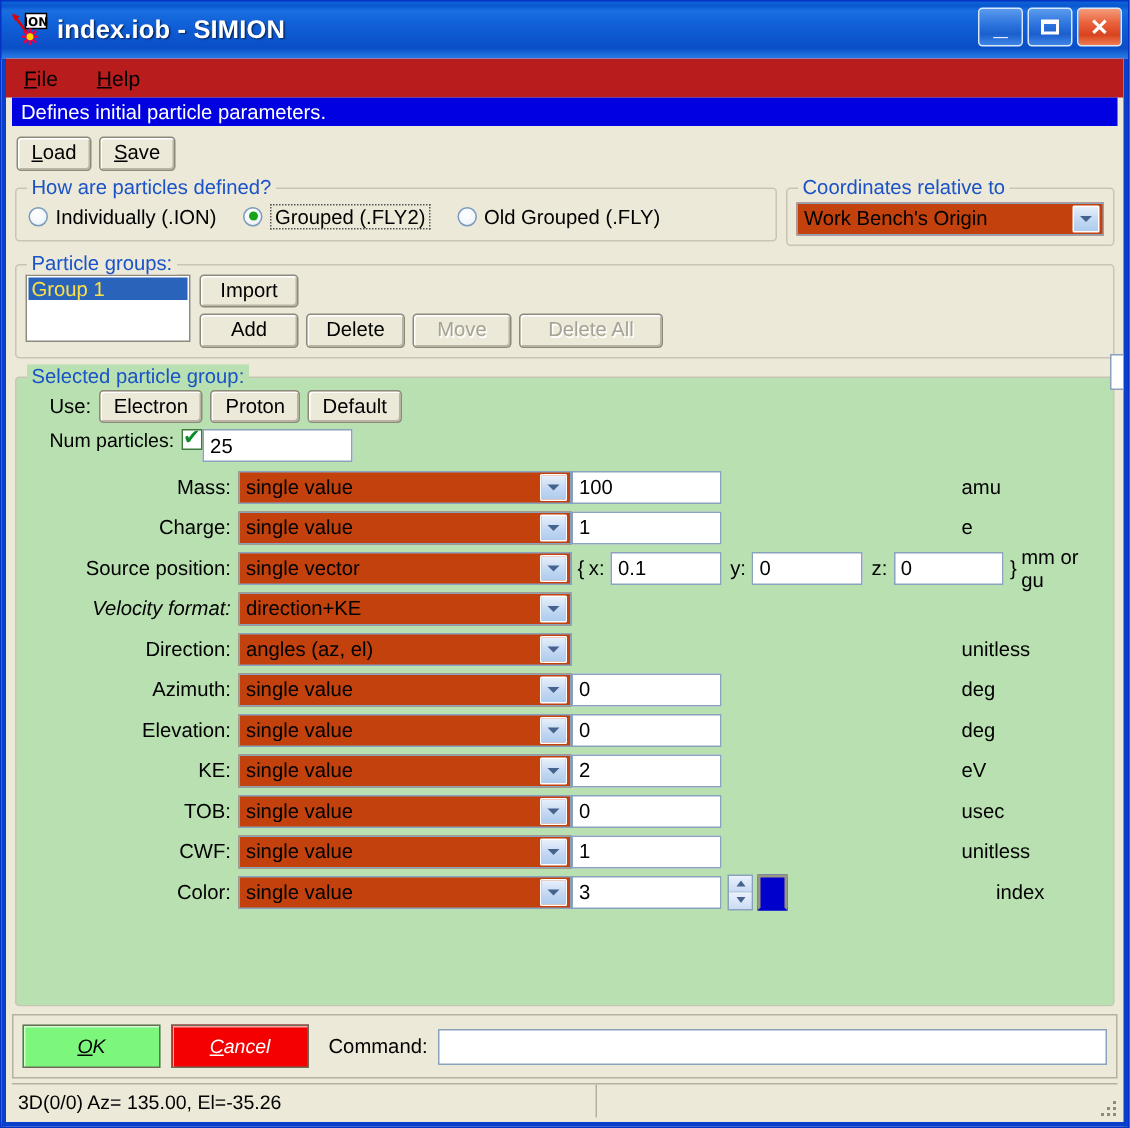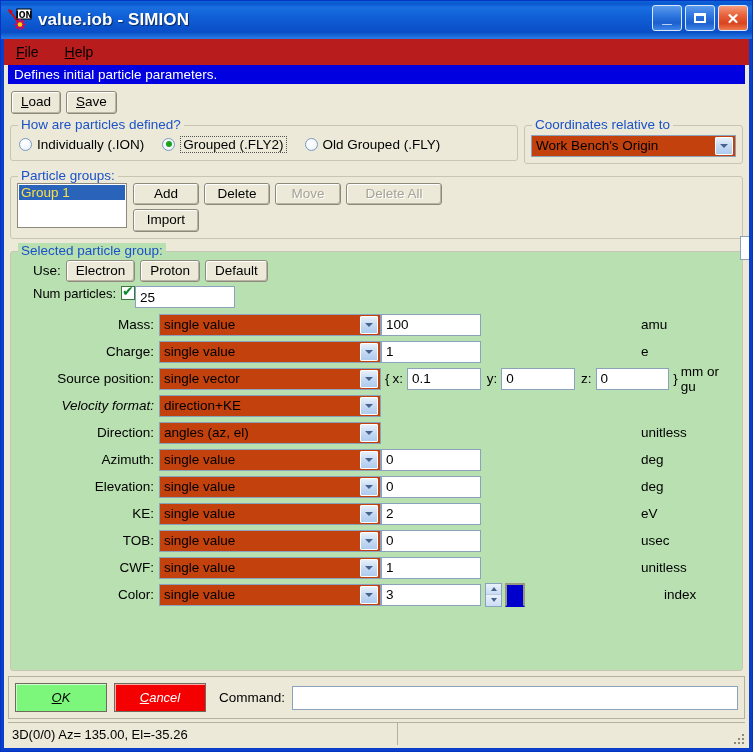--- a/index.html
+++ b/index.html
@@ -404,21 +404,21 @@
         <text x="17" y="9.5" font-family="DejaVu Sans" font-size="8" font-weight="bold" text-anchor="middle" fill="#000">ION</text>
         <g stroke="#e8004c" stroke-width="1.8">
           <line x1="13" y1="11" x2="13" y2="22"></line>
           <line x1="7.5" y1="16.5" x2="18.5" y2="16.5"></line>
           <line x1="9" y1="12.5" x2="17" y2="20.5"></line>
           <line x1="17" y1="12.5" x2="9" y2="20.5"></line>
         </g>
         <circle cx="13" cy="16.5" r="2.3" fill="#ffd400"></circle>
       </svg>
     </div>
-    <div class="title-text">value.iob - SIMION</div>
+    <div class="title-text">index.iob - SIMION</div>
     <div class="win-btns">
       <div class="wbtn min">
         <div class="glyph">_</div>
       </div>
       <div class="wbtn max">
         <div class="glyph">
             <i></i>
           </div>
       </div>
       <div class="wbtn close">
@@ -478,27 +478,27 @@
       </div>
 
       <div class="groupbox" style="margin-top:12px;">
         <div class="gb-title">Particle groups:</div>
         <div class="groups-inner">
           <div class="listbox">
             <div class="sel">Group 1</div>
           </div>
           <div class="groups-btns">
             <div class="line">
+              <button class="btn" style="width:66px;">Import</button>
+            </div>
+            <div class="line">
               <button class="btn" style="width:66px;">Add</button>
               <button class="btn" style="width:66px;">Delete</button>
               <button class="btn disabled" style="width:66px;">Move</button>
               <button class="btn disabled" style="width:96px;">Delete All</button>
-            </div>
-            <div class="line">
-              <button class="btn" style="width:66px;">Import</button>
             </div>
           </div>
         </div>
       </div>
 
       <div class="greenpanel">
         <div class="gb-title on-green">Selected particle group:</div>
 
         <div class="use-row">
           <span class="lbl">Use:</span>

